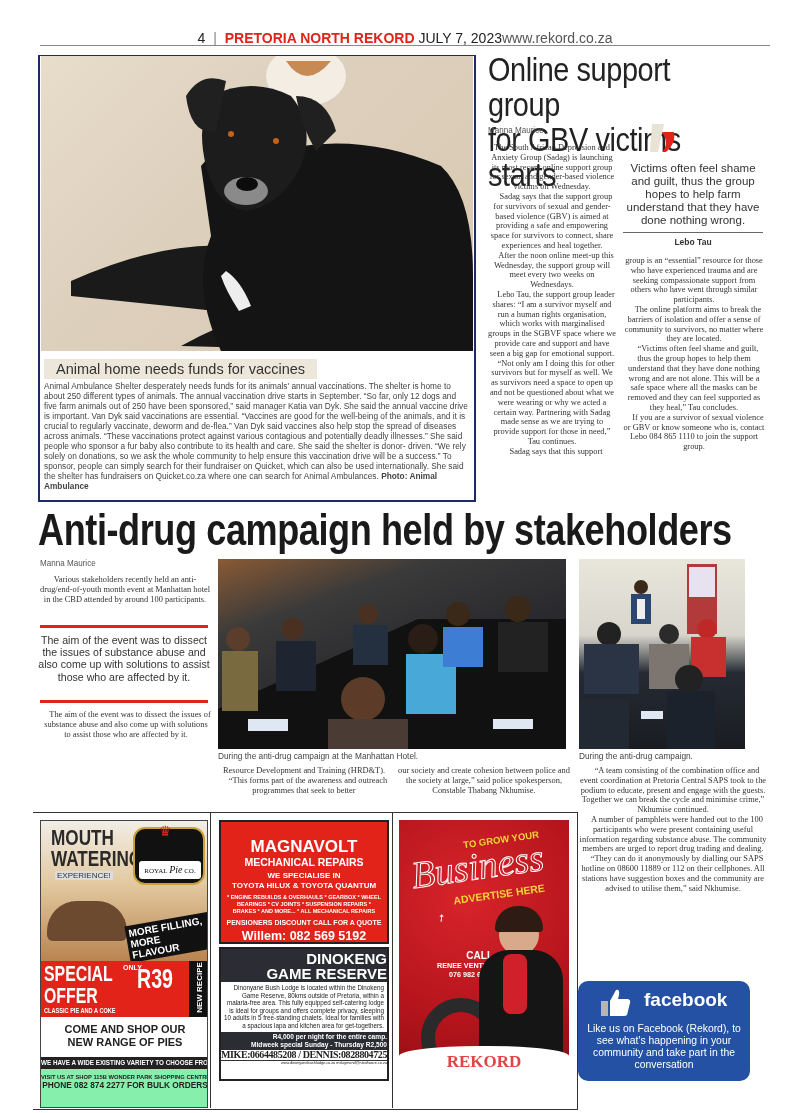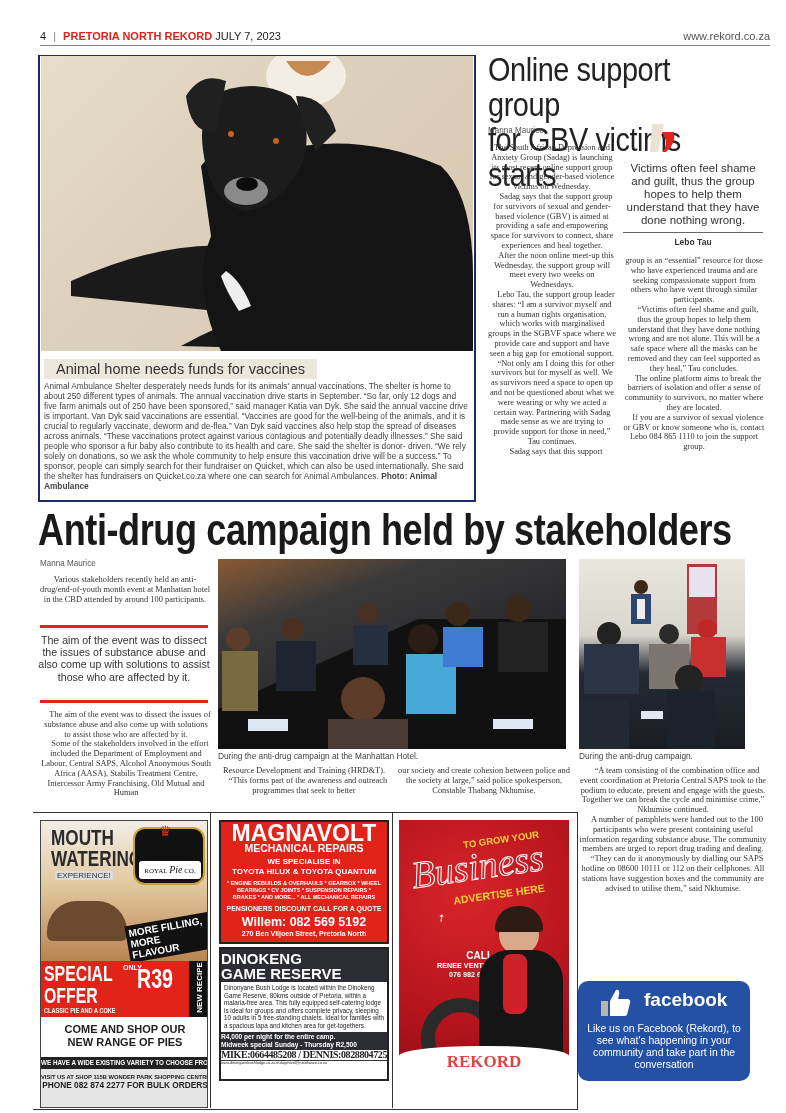--- a/index.html
+++ b/index.html
@@ -1,20 +1,20 @@
 <!DOCTYPE html>
 <html><head>
 <meta charset="utf-8">
 <style>
 *{box-sizing:border-box;margin:0;padding:0}
 body{width:786px;height:1113px;background:#fff;position:relative;overflow:hidden;font-family:"Liberation Serif",serif;color:#222}
 .abs{position:absolute}
 .sans{font-family:"Liberation Sans",sans-serif}
 .serif{font-family:"Liberation Serif",serif}
-.hdr{left:40px;top:30px;width:730px;height:16px;border-bottom:1px solid #888;font-size:11px;font-family:"Liberation Sans",sans-serif;display:flex;justify-content:space-between}
+.hdr{left:40px;top:30px;width:730px;height:16px;border-bottom:1px solid #888;font-size:14px;font-family:"Liberation Sans",sans-serif;display:flex;justify-content:center}
 .hdr .red{color:#e2231a;font-weight:bold}
 .body-text{font-size:8.4px;line-height:9.8px;color:#333;text-align:center}
 .body-text p{text-indent:8px}
 .body-text p.noind{text-indent:0}
 .dogbox{left:38px;top:55px;width:438px;height:447px;border:2px solid #1d2a6b;border-top-width:1px}
 .dogphoto{left:1px;top:0;width:432px;height:295px;background:linear-gradient(135deg,#e8dccb 0%,#ddd0bd 40%,#d8c8b0 100%);overflow:hidden}
 .dogcap{left:4px;top:303px;padding:2px 12px;background:#ece7da;font-size:14.5px;font-family:"Liberation Sans",sans-serif;color:#333}
 .dogtext{left:4px;top:325px;width:426px;font-family:"Liberation Sans",sans-serif;font-size:8.3px;line-height:10px;color:#444}
 .h1{left:488px;top:52px;width:290px;font-family:"Liberation Sans",sans-serif;font-size:34px;line-height:35px;color:#222;letter-spacing:-0.5px;transform:scaleX(0.85);transform-origin:left}
 .byline{font-family:"Liberation Sans",sans-serif;font-size:9.5px;color:#555;transform:scaleX(0.85);transform-origin:left}
@@ -76,40 +76,39 @@
   <p>“Not only am I doing this for other survivors but for myself as well. We as survivors need a space to open up and not be questioned about what we were wearing or why we acted a certain way. Partnering with Sadag made sense as we are trying to provide support for those in need,” Tau continues.</p>
   <p>Sadag says that this support</p>
 </div>
 
 <div class="abs" style="left:648px;top:122px;width:30px;height:30px">
   <svg width="30" height="32" viewBox="0 0 30 32">
       <path d="M4 2 L16 2 L10 30 L2 30 Z" fill="#e9e3d6"></path>
       <path d="M14 10 L26 10 Q28 22 18 30 L14 30 Q22 22 14 10 Z" fill="#e2231a"></path>
     </svg>
 </div>
-<div class="abs pull" style="left:622px;top:162px;width:142px;font-size:11.5px;line-height:13px">Victims often feel shame and guilt, thus the group hopes to help them understand that they have done nothing wrong.</div>
+<div class="abs pull" style="left:622px;top:162px;width:142px;font-size:11.5px;line-height:13px">Victims often feel shame and guilt, thus the group hopes to help farm understand that they have done nothing wrong.</div>
 <div class="abs" style="left:623px;top:232px;width:140px;border-top:1px solid #666"></div>
 <div class="abs pull" style="left:622px;top:237px;width:142px;font-size:8.5px;font-weight:bold">Lebo Tau</div>
 
 <div class="abs body-text" style="left:623px;top:256px;width:142px">
   <p class="noind">group is an “essential” resource for those who have experienced trauma and are seeking compassionate support from others who have went through similar participants.</p>
+  <p>The online platform aims to break the barriers of isolation and offer a sense of community to survivors, no matter where they are located.</p>
   <p>“Victims often feel shame and guilt, thus the group hopes to help them understand that they have done nothing wrong and are not alone. This will be a safe space where all the masks can be removed and they can feel supported as they heal,” Tau concludes.</p>
-  <p>The online platform aims to break the barriers of isolation and offer a sense of community to survivors, no matter where they are located.</p>
   <p>If you are a survivor of sexual violence or GBV or know someone who is, contact Lebo 084 865 1110 to join the support group.</p>
 </div>
 
 <div class="abs big-head">Anti-drug campaign held by stakeholders</div>
 <div class="abs byline" style="left:40px;top:557px">Manna Maurice</div>
 <div class="abs body-text" style="left:40px;top:575px;width:170px">Various stakeholders recently held an anti-drug/end-of-youth month event at Manhattan hotel in the CBD attended by around 100 participants.</div>
 <div class="abs" style="left:40px;top:625px;width:168px;height:3px;background:#e2231a"></div>
 <div class="abs pull" style="left:38px;top:634px;width:172px;font-size:10.6px;line-height:12.2px">The aim of the event was to dissect the issues of substance abuse and also come up with solutions to assist those who are affected by it.</div>
 <div class="abs" style="left:40px;top:700px;width:168px;height:3px;background:#e2231a"></div>
 <div class="abs body-text" style="left:40px;top:710px;width:172px">
   <p>The aim of the event was to dissect the issues of substance abuse and also come up with solutions to assist those who are affected by it.</p>
-  <p>Some of the stakeholders involved in the effort included the Department of Employment and Labour, Central SAPS, Alcohol Anonymous South Africa (AASA), Stabilis Treatment Centre, Intercessor Army Franchising, Old Mutual and Human</p>
 </div>
 
 <div class="abs photo" style="left:218px;top:559px;width:348px;height:190px;background:linear-gradient(160deg,#8a5a34 0%,#3a3a3a 25%,#2a2a2e 55%,#1a1a1a 100%)">
   <svg width="348" height="190" viewBox="0 0 348 190">
     <path d="M0 150 L200 60 L348 60 L348 190 L0 190 Z" fill="#111"></path>
     <circle cx="20" cy="80" r="12" fill="#5a3d2a"></circle>
       <rect x="4" y="92" width="36" height="60" fill="#7a6a40"></rect>
     <circle cx="75" cy="70" r="11" fill="#4a3020"></circle>
       <rect x="58" y="82" width="40" height="50" fill="#1f2530"></rect>
     <circle cx="150" cy="55" r="10" fill="#4a3020"></circle>
@@ -152,21 +151,21 @@
 <div class="abs body-text" style="left:218px;top:766px;width:172px">
   <p class="noind">Resource Development and Training (HRD&amp;T).</p>
   <p>“This forms part of the awareness and outreach programmes that seek to better</p>
 </div>
 <div class="abs body-text" style="left:398px;top:766px;width:172px">
   <p class="noind">our society and create cohesion between police and the society at large,” said police spokesperson, Constable Thabang Nkhumise.</p>
 </div>
 <div class="abs body-text" style="left:578px;top:766px;width:190px">
   <p>“A team consisting of the combination office and event coordination at Pretoria Central SAPS took to the podium to educate, present and engage with the guests. Together we can break the cycle and minimise crime,” Nkhumise continued.</p>
   <p>A number of pamphlets were handed out to the 100 participants who were present containing useful information regarding substance abuse. The community members are urged to report drug trading and dealing.</p>
-  <p>“They can do it anonymously by dialling our SAPS hotline on 08600 10111 or 112 on their cellphones. All stations have suggestion boxes and the community are advised to utilise them,” said Nkhumise.</p>
+  <p>“They can do it anonymously by dialling our SAPS hotline on 08600 11889 or 112 on their cellphones. All stations have suggestion boxes and the community are advised to utilise them,” said Nkhumise.</p>
 </div>
 
 <div class="abs" style="left:33px;top:812px;width:545px;height:298px;border:1px solid #333;border-left:none"></div>
 <div class="abs" style="left:210px;top:812px;width:1px;height:296px;background:#333"></div>
 <div class="abs" style="left:392px;top:812px;width:1px;height:296px;background:#333"></div>
 
 <div class="abs ad" style="left:40px;top:820px;width:168px;height:288px;border:1px solid #444;background:#b88a58">
   <div class="abs" style="left:0;top:0;width:168px;height:140px;background:linear-gradient(180deg,#f2ede6 0%,#e2c9a0 45%,#b98450 100%)"></div>
   <div class="abs" style="left:6px;top:80px;width:80px;height:40px;border-radius:30px 30px 6px 6px;background:#6b4a30"></div>
   <div class="abs sans" style="left:10px;top:6px;font-weight:bold;font-size:22px;line-height:21px;color:#2a2a2a;transform:scaleX(0.78);transform-origin:left">
@@ -196,38 +195,38 @@
     <div class="abs sans" style="left:3px;top:46px;font-size:7px;font-weight:bold;color:#fff;transform:scaleX(0.8);transform-origin:left;white-space:nowrap">CLASSIC PIE AND  A COKE</div>
   </div>
   <div class="abs" style="left:148px;top:140px;width:20px;height:56px;background:#111">
     <div class="abs sans" style="left:-18px;top:22px;width:56px;font-size:8px;font-weight:bold;color:#fff;transform:rotate(-90deg);text-align:center;white-space:nowrap">NEW RECIPE</div>
   </div>
   <div class="abs sans" style="left:0;top:196px;width:168px;height:40px;background:#fff;text-align:center;font-weight:bold;font-size:11px;line-height:13px;color:#222;padding-top:6px">
     <div>COME AND SHOP OUR</div>
     <div>NEW RANGE OF PIES</div>
   </div>
   <div class="abs sans" style="left:0;top:236px;width:168px;height:12px;background:#222;color:#fff;font-size:6.3px;font-weight:bold;text-align:center;line-height:12px;white-space:nowrap">WE HAVE A WIDE EXISTING VARIETY TO CHOOSE FROM</div>
-  <div class="abs sans" style="left:0;top:248px;width:168px;height:40px;background:#e5e5e5;text-align:center;color:#222;padding-top:5px">
+  <div class="abs sans" style="left:0;top:248px;width:168px;height:40px;background:#86efac;text-align:center;color:#222;padding-top:5px">
     <div style="font-size:5.8px;font-weight:bold;white-space:nowrap">VISIT US AT SHOP 115B WONDER PARK SHOPPING CENTRE</div>
     <div style="font-size:8.3px;font-weight:bold;white-space:nowrap">PHONE 082 874 2277 FOR BULK ORDERS</div>
   </div>
 </div>
 
 <div class="abs ad sans" style="left:219px;top:820px;width:170px;height:124px;background:#e2231a;border:2px solid #222;color:#fff;text-align:center">
-  <div style="font-size:23px;font-weight:bold;line-height:18px;margin-top:2px">MAGNAVOLT</div>
+  <div style="font-size:17px;font-weight:bold;line-height:18px;margin-top:16px">MAGNAVOLT</div>
   <div style="font-size:10.5px;font-weight:bold;line-height:12px">MECHANICAL REPAIRS</div>
   <div style="font-size:8px;font-weight:bold;line-height:10px;margin-top:3px">WE SPECIALISE IN</div>
   <div style="font-size:8px;font-weight:bold;line-height:10px">TOYOTA HILUX &amp; TOYOTA QUANTUM</div>
   <div style="font-size:5.5px;font-weight:bold;line-height:7px;margin:3px 4px 0">* ENGINE REBUILDS &amp; OVERHAULS * GEARBOX * WHEEL BEARINGS * CV JOINTS * SUSPENSION REPAIRS * BRAKES * AND MORE... * ALL MECHANICAL REPAIRS</div>
   <div style="font-size:7px;font-weight:bold;line-height:9px;margin-top:3px">PENSIONERS DISCOUNT CALL FOR A QUOTE</div>
   <div style="font-size:12.5px;font-weight:bold;line-height:14px;margin-top:2px">Willem: 082 569 5192</div>
   <div style="font-size:7px;font-weight:bold;line-height:9px">270 Ben Viljoen Street, Pretoria North</div>
 </div>
 
-<div class="abs ad sans" style="left:219px;top:947px;width:170px;height:134px;background:#fff;border:2px solid #222;text-align:left;color:#222">
+<div class="abs ad sans" style="left:219px;top:947px;width:170px;height:134px;background:#fff;border:2px solid #222;text-align:right;color:#222">
   <div style="background:#2c2c34;color:#fff;font-weight:bold;font-size:15px;line-height:15px;padding:2px 0 1px">
     <div>DINOKENG</div>
     <div>GAME RESERVE</div>
   </div>
   <div style="font-size:6.3px;line-height:7.6px;padding:2px 3px">Dinonyane Bush Lodge is located within the Dinokeng Game Reserve, 80kms outside of Pretoria, within a malaria-free area. This fully equipped self-catering lodge is ideal for groups and offers complete privacy, sleeping 10 adults in 5 free-standing chalets. Ideal for families with a spacious lapa and kitchen area for get-togethers.</div>
   <div style="background:#2c2c34;color:#fff;font-weight:bold;font-size:6.6px;line-height:8.4px;padding:1px 0">
     <div>R4,000 per night for the entire camp.</div>
     <div>Midweek special Sunday - Thursday R2,500</div>
   </div>
   <div style="font-size:10px;font-weight:bold;line-height:10px;font-family:Liberation Serif, serif;letter-spacing:-0.4px">MIKE:0664485208 / DENNIS:0828804725</div>

